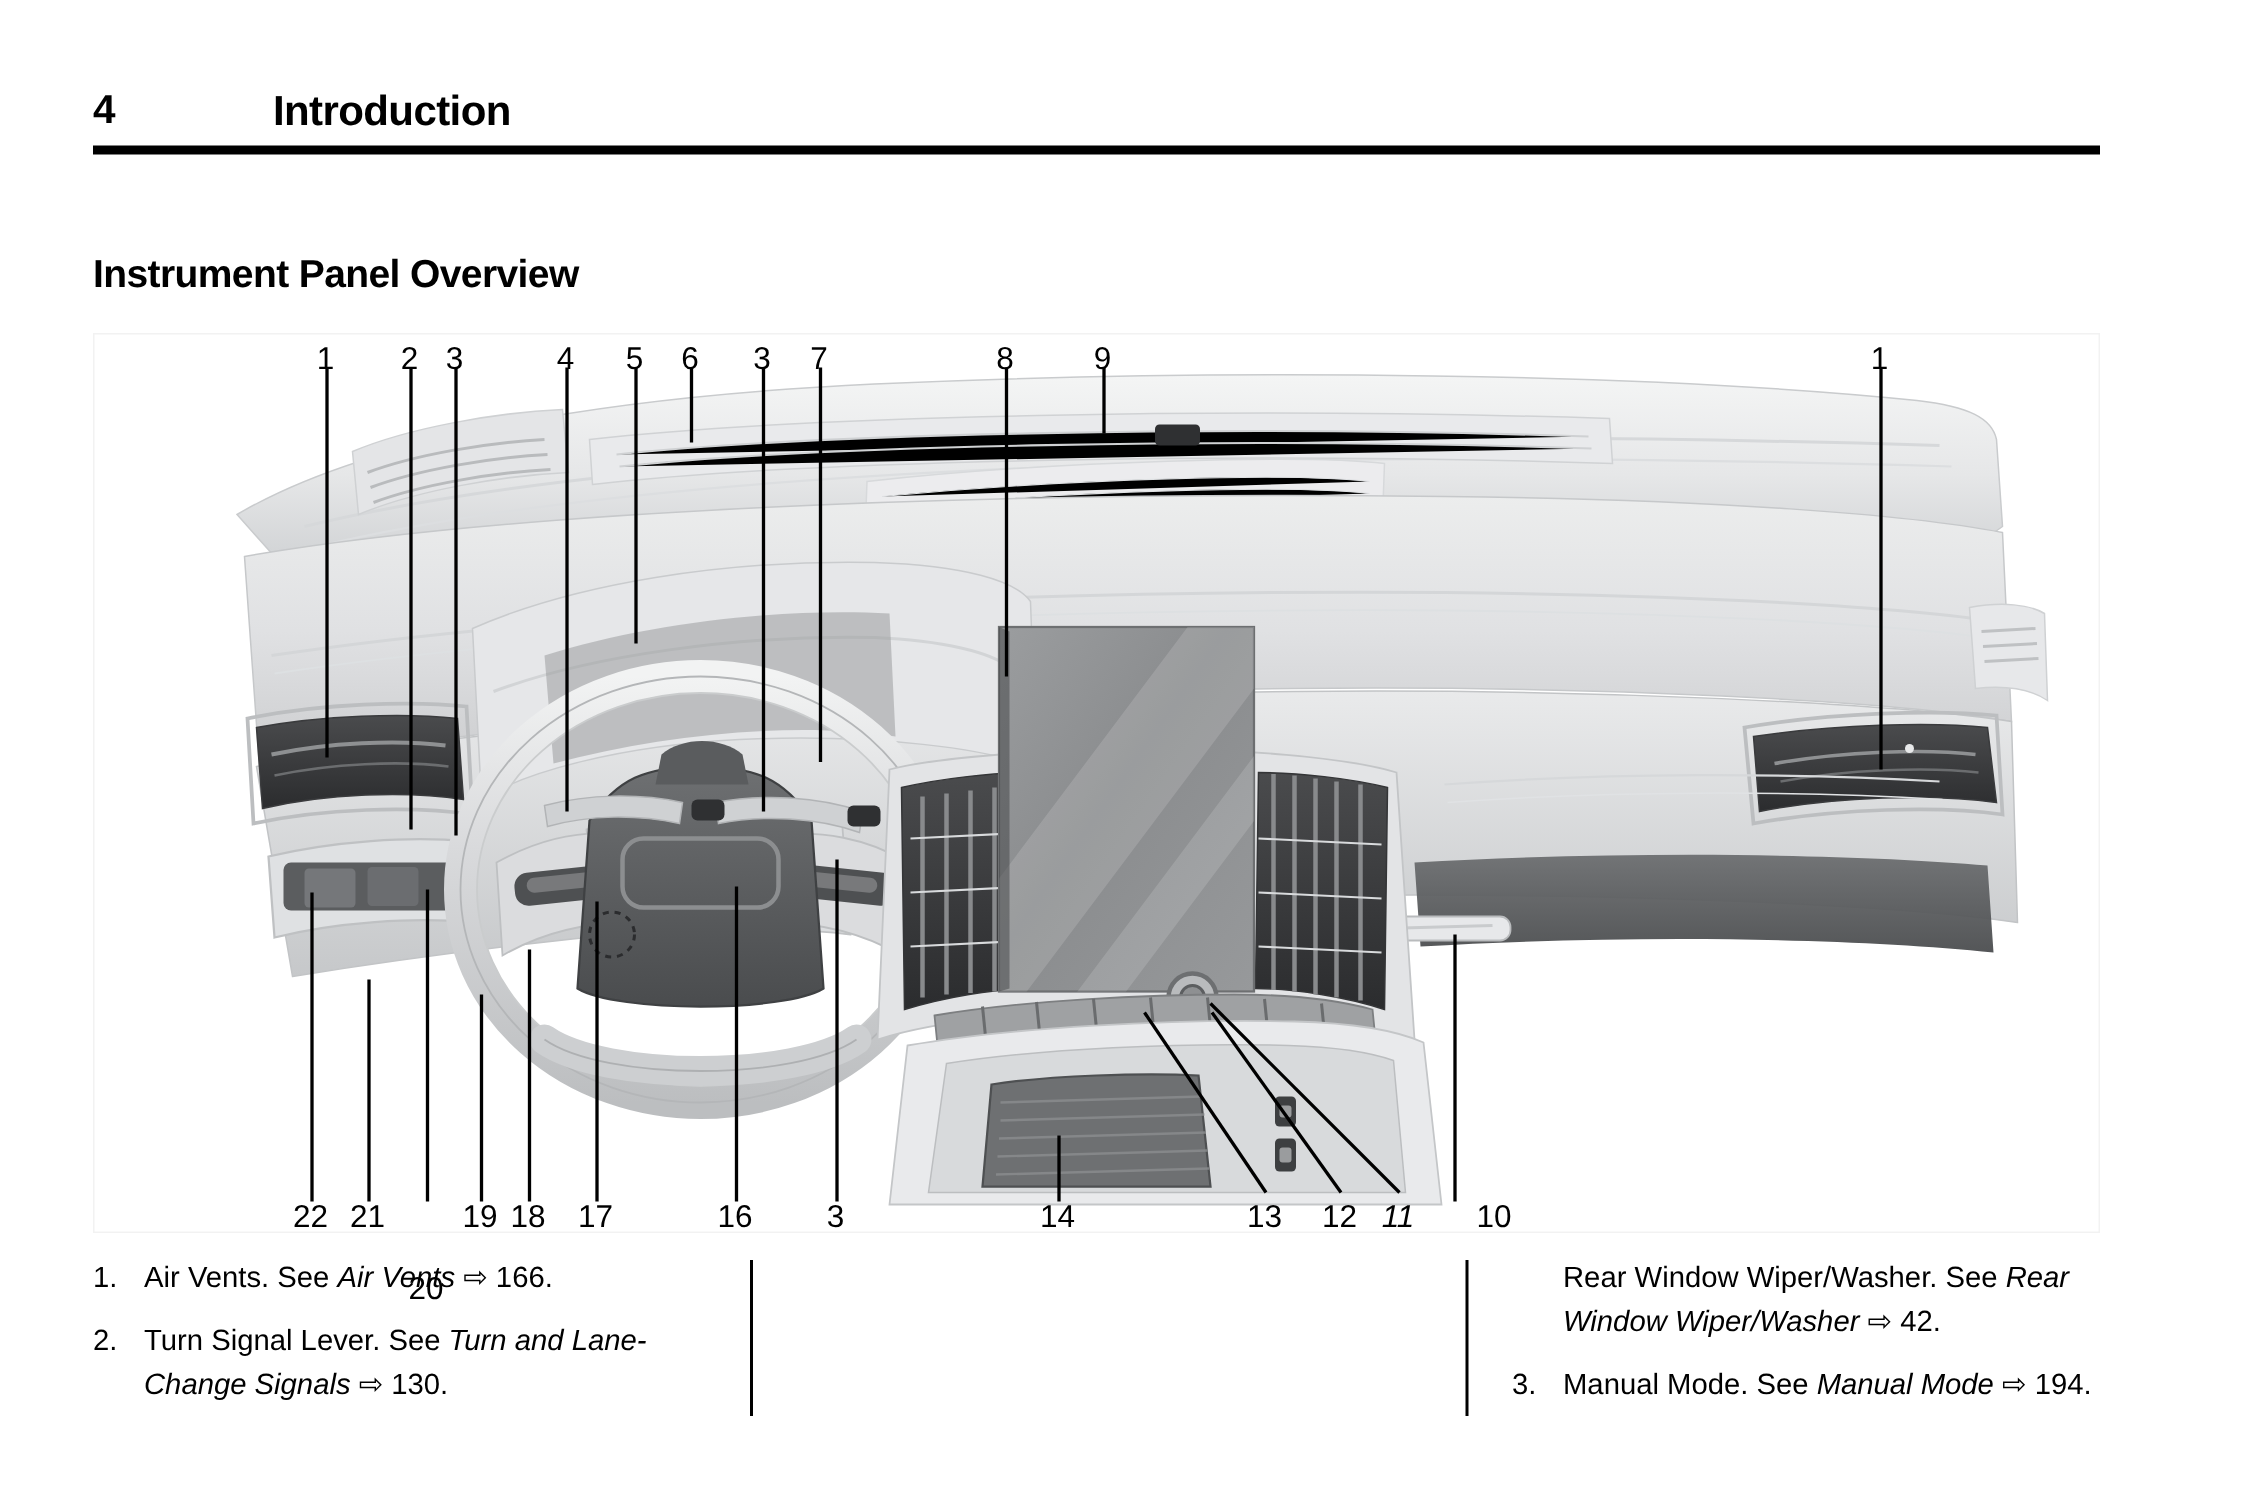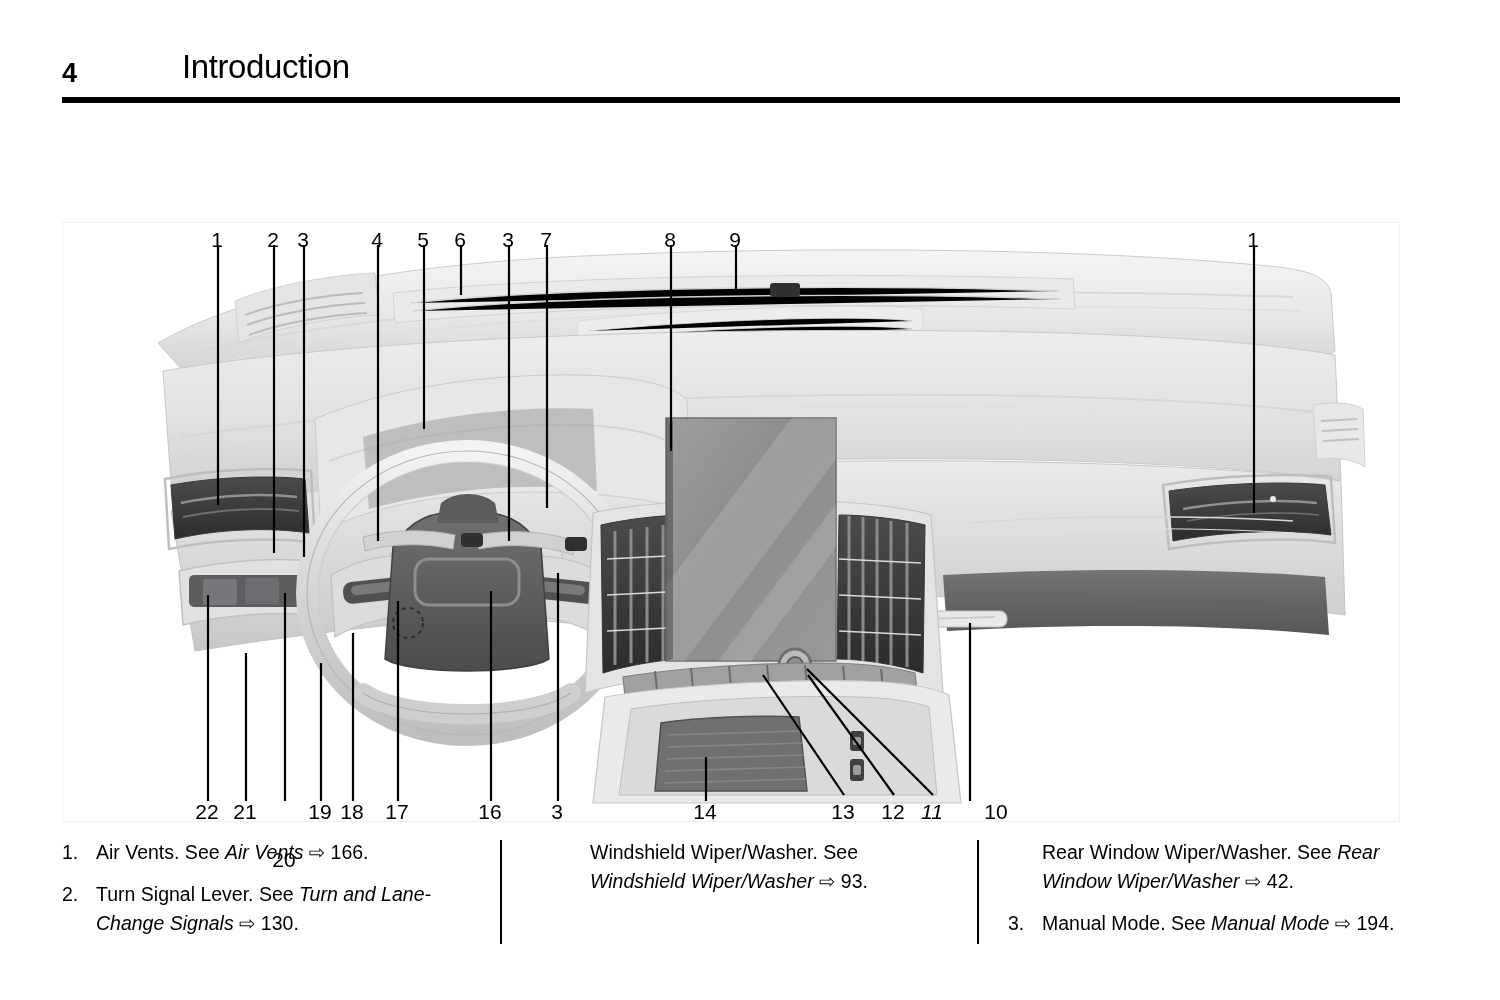--- a/index.html
+++ b/index.html
@@ -22,23 +22,23 @@
   
   .hdr-pageno {
     position: absolute;
     left: 62px; top: 58px;
     font-size: 27px;
     font-weight: bold;
     letter-spacing: -0.3px;
   }
   .hdr-title {
     position: absolute;
-    left: 182px; top: 48px;
-    font-size: 33px;
-    font-weight: normal;
+    left: 182px; top: 58px;
+    font-size: 28px;
+    font-weight: bold;
     letter-spacing: -0.4px;
   }
   .hdr-rule {
     position: absolute;
     left: 62px; top: 97px;
     width: 1338px; height: 6px;
     background: #000000;
   }
   .section-title {
     position: absolute;
@@ -105,20 +105,21 @@
 </style>
 </head>
 <body>
 
 <div id="page">
 
   <div class="hdr-pageno">4</div>
   <div class="hdr-title">Introduction</div>
   <div class="hdr-rule"></div>
 
+  <div class="section-title">Instrument Panel Overview</div>
 
   <div id="figure">
     <div id="figure-inner">
 
       <svg class="art" width="1338" height="600" viewBox="0 0 1338 600">
         <defs>
           <linearGradient id="gDashTop" x1="0" y1="0" x2="0" y2="1">
             <stop offset="0%" stop-color="#f4f5f5"></stop>
             <stop offset="55%" stop-color="#e6e7e8"></stop>
             <stop offset="100%" stop-color="#d2d4d6"></stop>
@@ -425,26 +426,20 @@
   <div class="cap-col c1" id="cap-col-1">
       <div class="cap-item">
         <div class="cap-num">1.</div>
         <div class="cap-txt"><span>Air Vents. See </span><em>Air Vents</em><span class="pgref"> ⇨</span><span class="pgref"> 166.</span></div>
       </div>
       <div class="cap-item">
         <div class="cap-num">2.</div>
         <div class="cap-txt"><span>Turn Signal Lever. See </span><em>Turn and Lane-</em> <em>Change Signals</em><span class="pgref"> ⇨</span><span class="pgref"> 130.</span></div>
       </div>
     </div>
-  <div class="cap-col c2" id="cap-col-2">
-      <div class="cap-item noNum">
-        <div class="cap-num"></div>
-        <div class="cap-txt"><span>Windshield Wiper/Washer. See </span><em>Windshield</em> <em>Wiper/Washer</em><span class="pgref"> ⇨</span><span class="pgref"> 93.</span></div>
-      </div>
-    </div>
   <div class="cap-col c3" id="cap-col-3">
       <div class="cap-item noNum">
         <div class="cap-num"></div>
         <div class="cap-txt"><span>Rear Window Wiper/Washer. See </span><em>Rear</em> <em>Window Wiper/Washer</em><span class="pgref"> ⇨</span><span class="pgref"> 42.</span></div>
       </div>
       <div class="cap-item">
         <div class="cap-num">3.</div>
         <div class="cap-txt"><span>Manual Mode. See </span><em>Manual Mode</em><span class="pgref"> ⇨</span><span class="pgref"> 194.</span></div>
       </div>
     </div>

